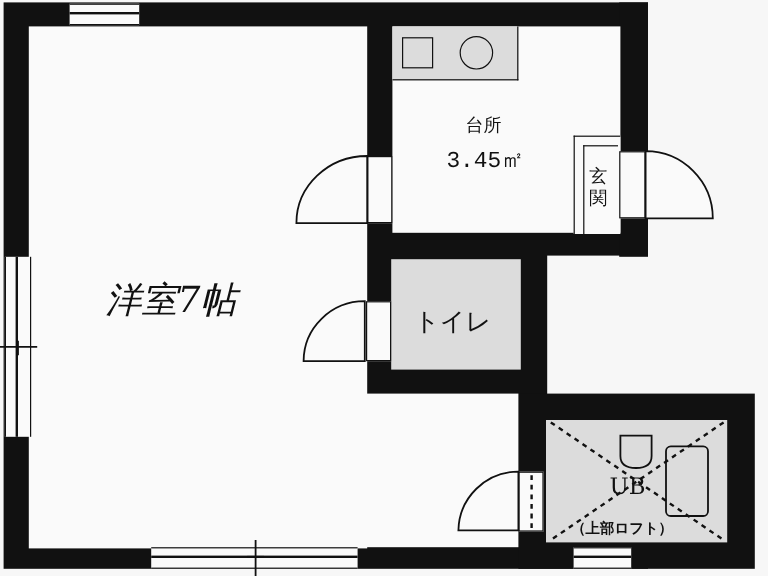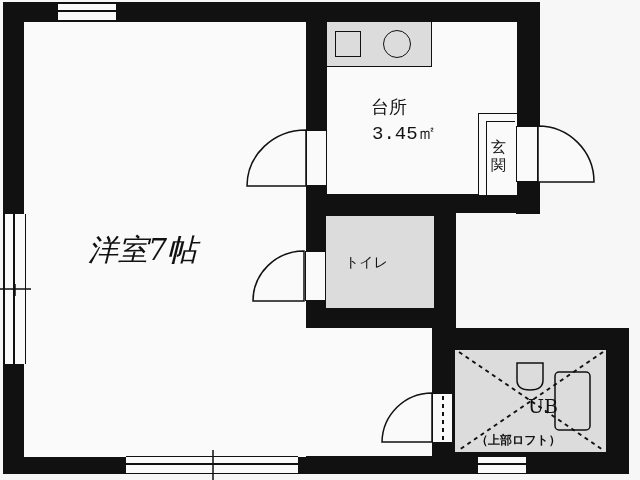--- a/index.html
+++ b/index.html
@@ -88,22 +88,22 @@
     <line x1="603" y1="352" x2="459" y2="450"></line>
   </g>
 
   <path d="M517,363 L543,363 L543,380 Q543,390 530,390 Q517,390 517,380 Z" fill="none" stroke="#111" stroke-width="1.5"></path>
 
   <rect x="555" y="372" width="35" height="58" rx="4" fill="none" stroke="#111" stroke-width="1.5"></rect>
 </svg>
 
 <div class="label" style="left:88px;top:230px;font-size:30px;font-style:italic;">洋室7帖</div>
 
-<div class="label" style="left:371px;top:95px;font-size:18px;">台所</div>
+<div class="label" style="left:388px;top:95px;font-size:15px;">台所</div>
 <div class="label" style="left:372px;top:120px;font-size:19px;font-family:Liberation Mono, monospace;">3.45㎡</div>
 
 <div class="label" style="left:491px;top:138px;font-size:15px;">玄</div>
 <div class="label" style="left:491px;top:156px;font-size:15px;">関</div>
 
-<div class="label" style="left:345px;top:254px;font-size:14px;font-family:Liberation Sans, sans-serif;text-align:right;">トイレ</div>
+<div class="label" style="left:345px;top:254px;font-size:21px;font-family:Liberation Sans, sans-serif;text-align:right;">トイレ</div>
 
-<div class="label" style="left:528px;top:395px;font-size:19px;">UB</div>
+<div class="label" style="left:508px;top:395px;font-size:19px;">UB</div>
 <div class="label" style="left:476px;top:432px;font-size:12px;font-family:'DejaVu Sans','Liberation Sans',sans-serif;font-weight:bold;">（上部ロフト）</div>
 
 </body></html>

